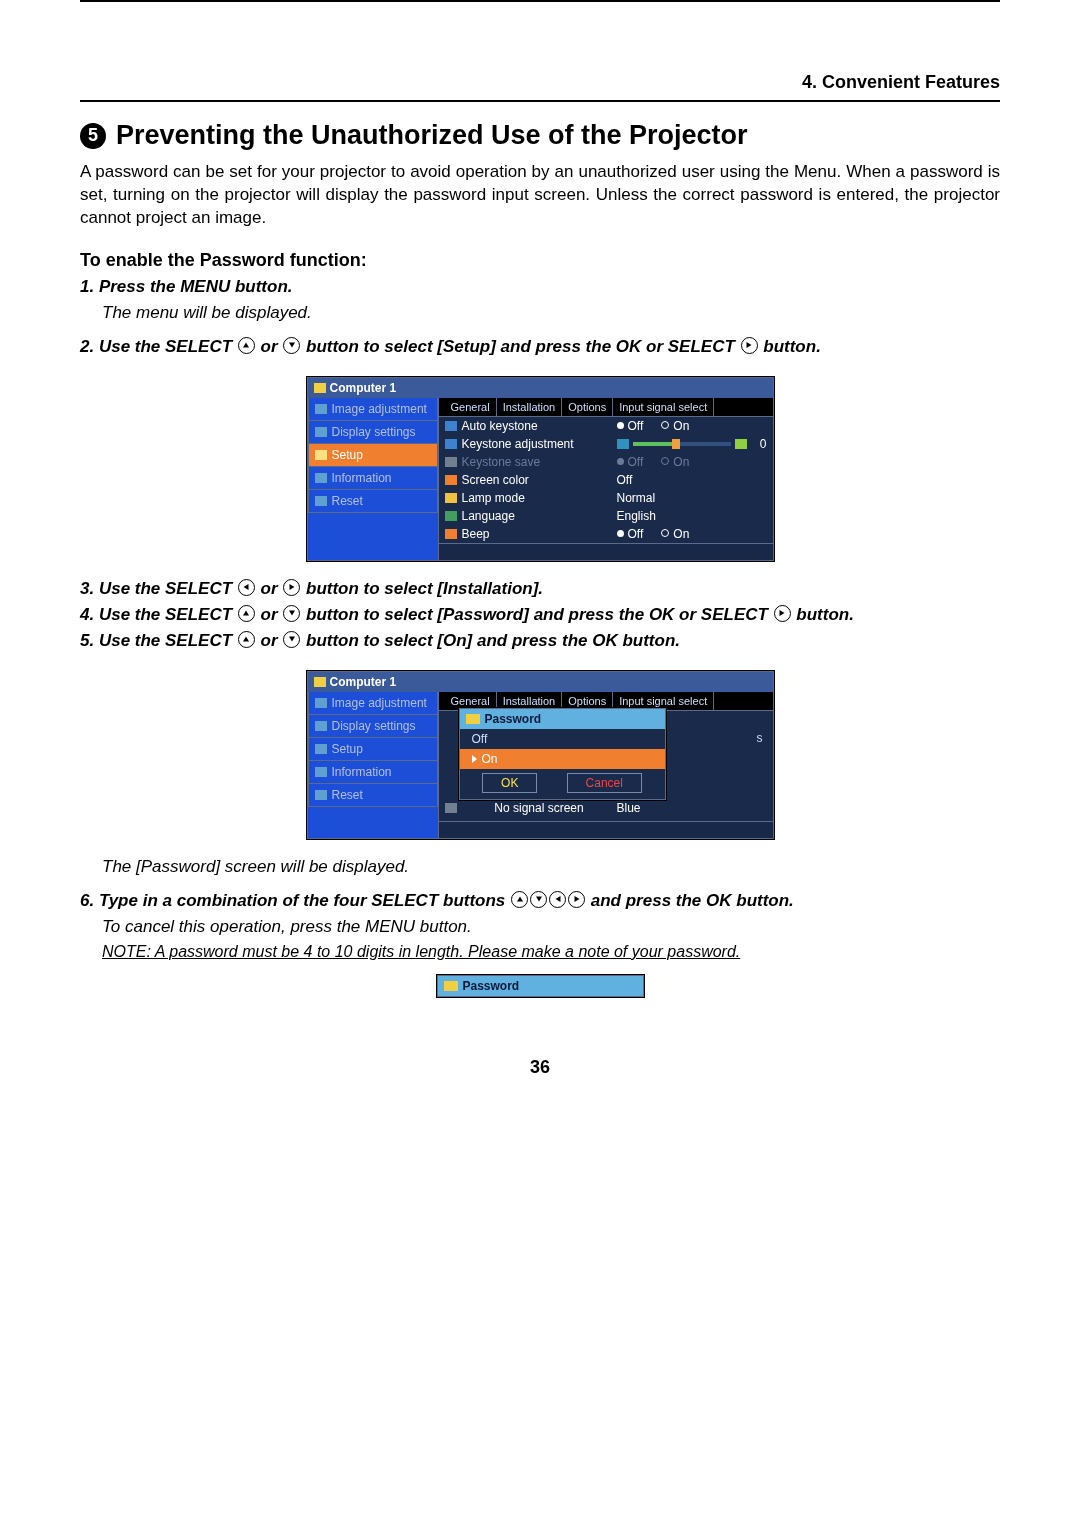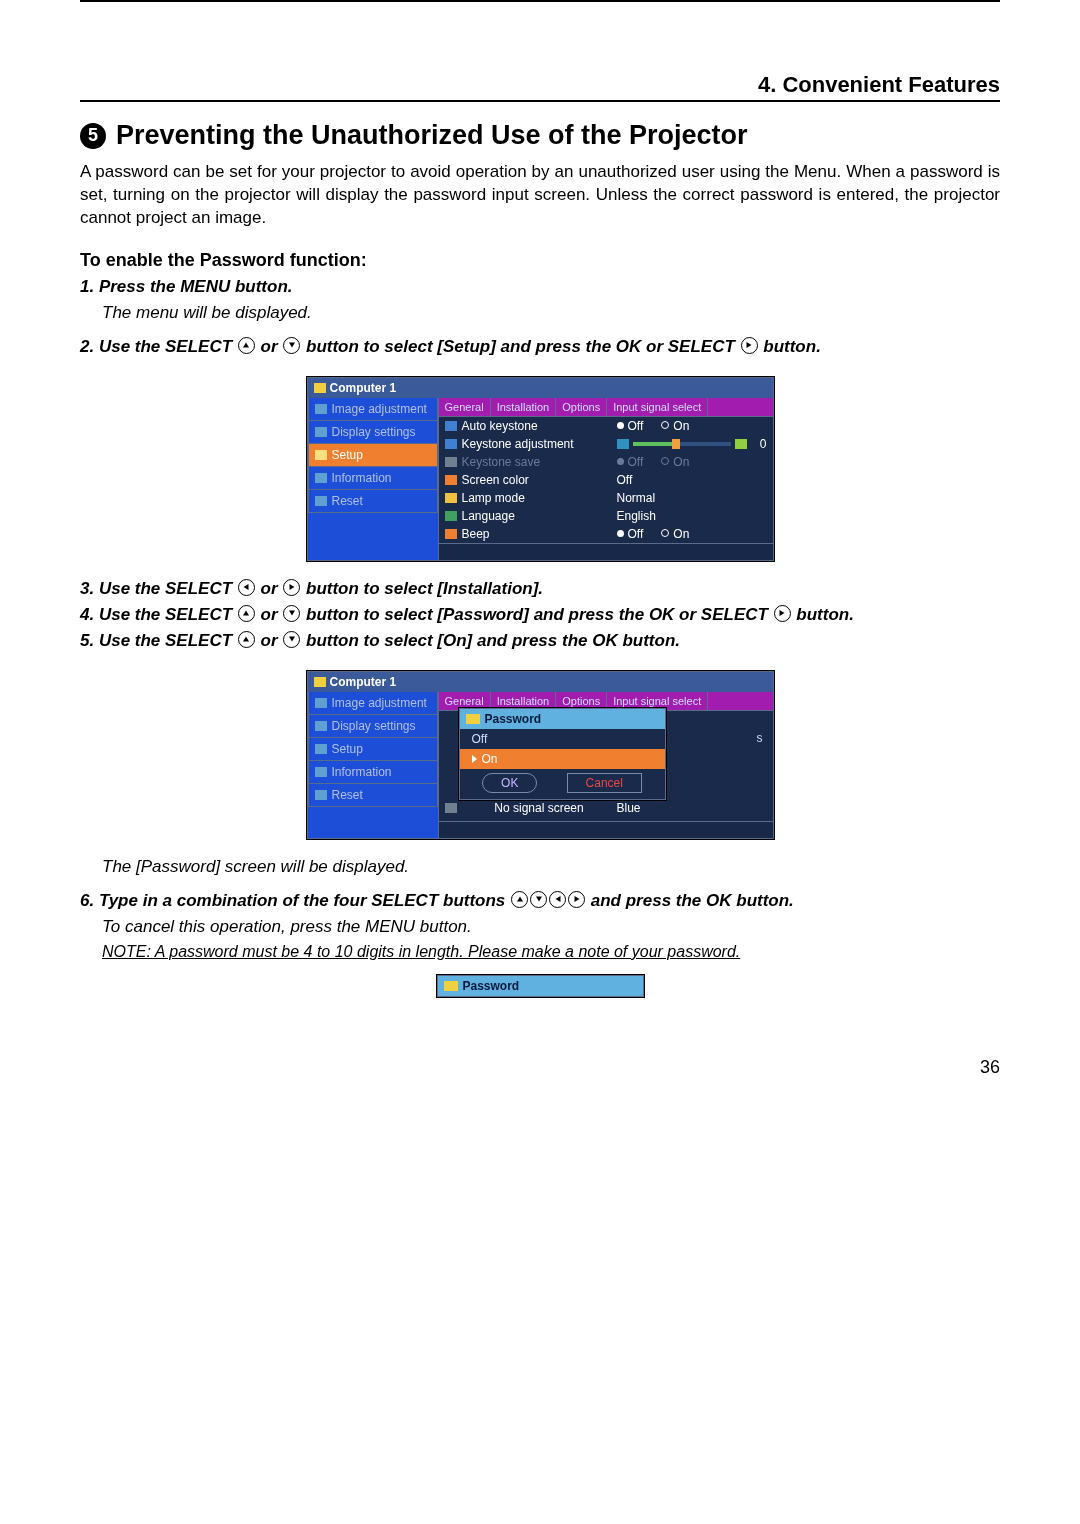--- a/index.html
+++ b/index.html
@@ -15,21 +15,21 @@
     margin: 0 auto;
     padding: 70px 0 40px 0;
     border-top: 2px solid #000;
     position: relative;
   }
   .topright {
     position: absolute;
     top: 70px;
     right: 0;
     font-weight: bold;
-    font-size: 22px;
+    font-size: 18px;
   }
   .page-inner {
     border-top: 2px solid #000;
     margin-top: 28px;
     padding-top: 12px;
   }
   h1.section-title {
     font-size: 27px;
     font-weight: 900;
     margin: 6px 0 10px 0;
@@ -125,22 +125,23 @@
   }
   .osd-left .mitem.sel {
     background: #f08030;
     color: #fff;
   }
   .osd-left .mitem .mi-icon{display:inline-block;width:12px;height:10px;margin-right:5px;background:#60a0d0;}
   .osd-left .mitem.sel .mi-icon{background:#ffe080;}
   .osd-right { flex: 1; }
   .osd-tabs {
     display: flex;
-    background: #a21caf;
+    background: #000000;
     border-bottom: 1px solid #5a6a8a;
+    padding-left: 6px;
   }
   .osd-tabs .tab {
     padding: 3px 6px;
     border-right: 1px solid #5a6a8a;
     color: #cfdfff;
     white-space: nowrap;
     font-size: 11px;
   }
   .osd-content { padding: 0; }
   .osd-row {
@@ -183,34 +184,34 @@
     padding: 3px 6px;
     font-weight: bold;
     display:flex;align-items:center;
   }
   .popup-title .pti{display:inline-block;width:14px;height:10px;background:#f0d040;margin-right:5px;}
   .popup-item { padding: 3px 12px; color:#cfdfff;}
   .popup-item.sel { background: #f08030; color: #fff; display:flex;align-items:center;}
   .popup-item.sel::before{content:'';display:inline-block;width:0;height:0;border-top:4px solid transparent;border-bottom:4px solid transparent;border-left:5px solid #fff;margin-right:5px;}
   .popup-btns { display:flex; justify-content:space-around; padding:4px 8px 6px 8px;}
   .popup-btns .pbtn{border:1px solid #7a8aaa;padding:2px 18px;font-size:12px;}
-  .popup-btns .pbtn.ok{color:#c4b5fd;border-radius:10px;}
+  .popup-btns .pbtn.ok{color:#fde047;}
   .popup-btns .pbtn.cancel{color:#ef4444;}
   .rel{position:relative;}
 
   
   .osd-small{
     width:205px;margin:14px auto 0 auto;border:1px solid #5a6a8a;background:#182848;font-size:12px;color:#fff;box-shadow:0 0 0 1px #000;
   }
   .osd-small .popup-title{font-size:12px;}
   .osd-small .content{padding:4px 14px 2px 14px;}
   .osd-small .inputbox{height:16px;background:#101830;border:1px solid #5a6a8a;margin:4px 0 8px 0;}
 
   .note{ font-style: italic; font-size:16px; margin:6px 0 0 22px; text-decoration: underline; }
-  .pagenum{ text-align:right; font-size:18px; font-weight:normal; margin-top:60px;}
+  .pagenum{ text-align:center; font-size:18px; font-weight:bold; margin-top:60px;}
 </style>
 </head>
 <body>
 
 <div class="page">
   <div class="topright">4. Convenient Features</div>
   <div class="page-inner">
 
     <h1 class="section-title">
       <span class="circled">5</span>

